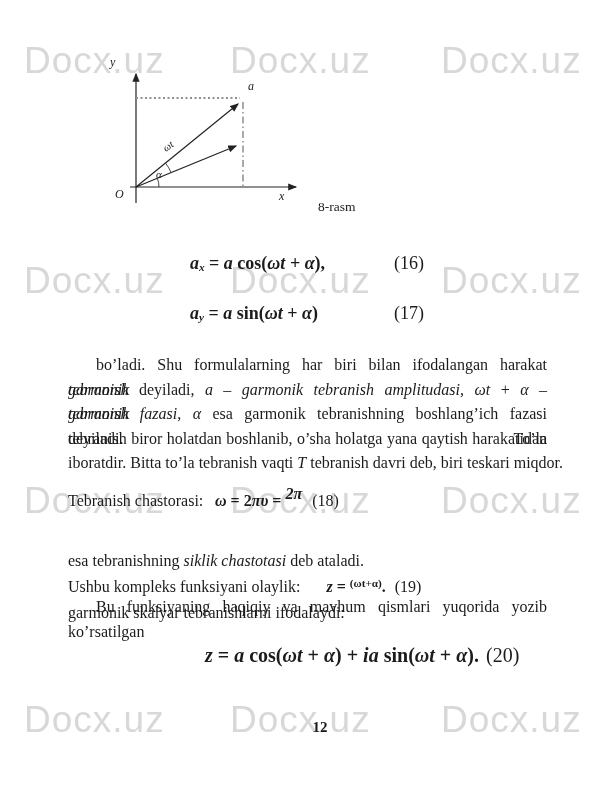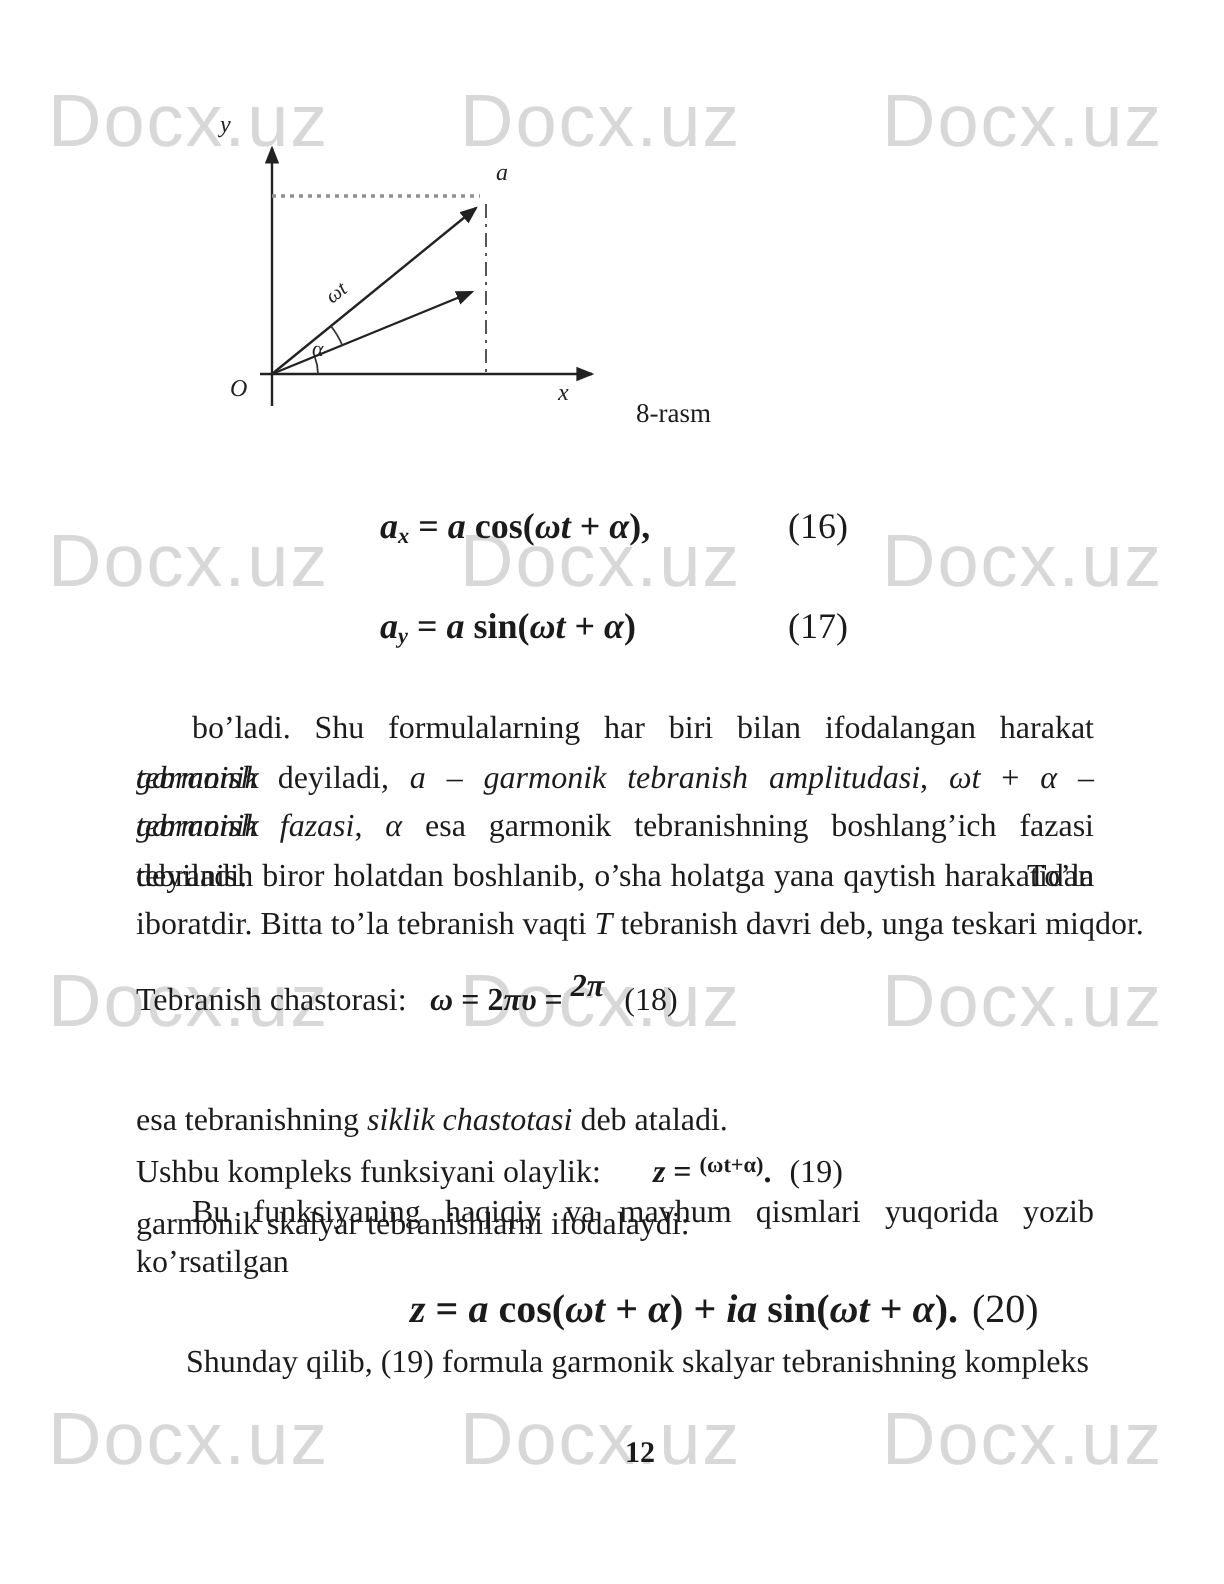--- a/index.html
+++ b/index.html
@@ -101,38 +101,37 @@
   <div class="eq-row" style="top:302px;text-align:right;">
     <span class="eq-body" style="left:190px;"><span class="s-bi">a</span><span class="s-bisub">y</span><span class="s-b"> = </span><span class="s-bi">a</span><span class="s-b"> sin(</span><span class="s-bi">ωt</span><span class="s-b"> + </span><span class="s-bi">α</span><span class="s-b">)</span></span>
     <span class="eq-num" style="left:394px;">(17)</span>
   </div>
 
   <div class="bline p1" style="top:353px;">
     <div class="row just ind"><span class="s-n">bo’ladi. Shu formulalarning har biri bilan ifodalangan harakat </span><span class="s-i">garmonik</span></div>
     <div class="row just"><span class="s-i">tebranish</span><span class="s-n"> deyiladi, </span><span class="s-i">a</span><span class="s-n"> – </span><span class="s-i">garmonik tebranish amplitudasi</span><span class="s-n">, </span><span class="s-i">ωt</span><span class="s-n"> + </span><span class="s-i">α</span><span class="s-n"> – </span><span class="s-i">garmonik</span></div>
     <div class="row just"><span class="s-i">tebranish fazasi</span><span class="s-n">, </span><span class="s-i">α</span><span class="s-n"> esa garmonik tebranishning boshlang’ich fazasi deyiladi. To’la</span></div>
     <div class="row just"><span class="s-n">tebranish biror holatdan boshlanib, o’sha holatga yana qaytish harakatidan</span></div>
-    <div class="row plain"><span class="s-n">iboratdir. Bitta to’la tebranish vaqti </span><span class="s-i">T</span><span class="s-n"> tebranish davri deb, unga teskari miqdor.</span></div>
+    <div class="row plain"><span class="s-n">iboratdir. Bitta to’la tebranish vaqti </span><span class="s-i">T</span><span class="s-n"> tebranish davri deb, biri teskari miqdor.</span></div>
   </div>
 
   <div class="bline" style="top:489px;height:28px;">
     <span>Tebranish chastorasi:</span>
     <span class="eq18-formula"><span><span class="s-bi">ω</span><span class="s-b"> = 2</span><span class="s-bi">πυ</span><span class="s-b"> = </span><span class="s-braise">2π</span></span><span class="eq18-num">(18)</span></span>
   </div>
 
   <div class="bline plain" style="top:549px;"><span class="s-n">esa tebranishning </span><span class="s-i">siklik chastotasi</span><span class="s-n"> deb ataladi.</span></div>
 
   <div class="bline plain" style="top:571px;">
     <span>Ushbu kompleks funksiyani olaylik:</span><span class="eq19-formula"><span class="s-bi">z</span><span class="s-b"> = </span><span class="s-bsup">(ωt+α)</span><span class="s-b">.</span></span><span class="eq19-num">(19)</span>
   </div>
 
   <div class="bline just ind" style="top:595px;"><span class="s-n">Bu funksiyaning haqiqiy va mavhum qismlari yuqorida yozib ko’rsatilgan</span></div>
   <div class="bline plain" style="top:601px;"><span class="s-n">garmonik skalyar tebranishlarni ifodalaydi:</span></div>
 
   <div class="eq20">
     <span><span class="s-bi">z</span><span class="s-b"> = </span><span class="s-bi">a</span><span class="s-b"> cos(</span><span class="s-bi">ωt</span><span class="s-b"> + </span><span class="s-bi">α</span><span class="s-b">) + </span><span class="s-bi">ia</span><span class="s-b"> sin(</span><span class="s-bi">ωt</span><span class="s-b"> + </span><span class="s-bi">α</span><span class="s-b">).</span></span><span class="eq20-num">(20)</span>
   </div>
 
-  <div class="bline plain" style="top:670px;left:93px;width:454px;"><span class="s-n">Shunday qilib, (19) formula garmonik skalyar tebranishning kompleks</span></div>
 
   <div class="pageno">12</div>
 
 </div>
 
 </body></html>

